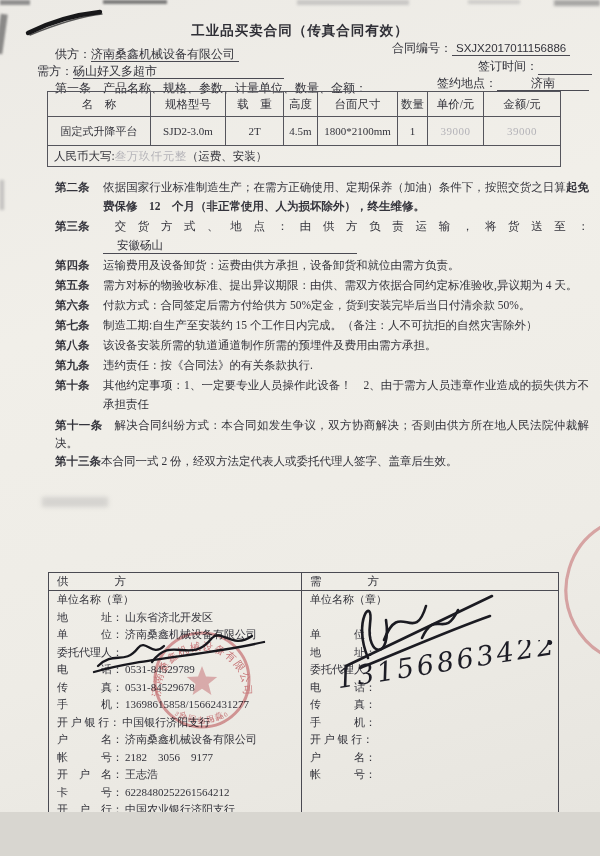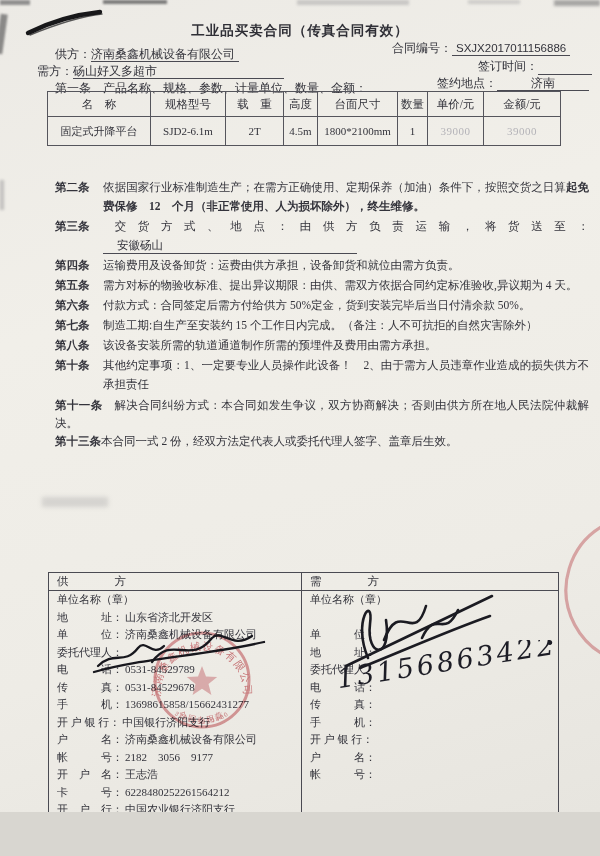--- a/index.html
+++ b/index.html
@@ -106,39 +106,45 @@
         <th>高度</th>
         <th>台面尺寸</th>
         <th>数量</th>
         <th>单价/元</th>
         <th>金额/元</th>
       </tr>
     </thead>
     <tbody>
       <tr class="data-row">
         <td>固定式升降平台</td>
-        <td>SJD2-6.1m</td>
+        <td>SJD2-3.0m</td>
         <td>2T</td>
         <td>4.5m</td>
         <td>1800*2100mm</td>
         <td>1</td>
         <td class="faded">39000</td>
         <td class="faded">39000</td>
+      </tr>
+      <tr class="rmb-row">
+        <td colspan="8">
+          <span>人民币大写:</span><span class="faded">叁万玖仟元整</span><span>（运费、安装）</span>
+        </td>
       </tr>
     </tbody>
   </table>
 
   <div id="clauses">
       <p class="clause hang"><span class="clabel">第二条</span><span>依据国家行业标准制造生产；在需方正确使用、定期保养（加油）条件下，按照交货之日算</span><span class="cbold">起免费保修　12　个月（非正常使用、人为损坏除外），终生维修。</span></p>
       <p class="clause hang"><span class="clabel">第三条</span><span>交货方式、地点：由供方负责运输，将货送至：</span><span class="cunderline">安徽砀山</span></p>
       <p class="clause hang"><span class="clabel">第四条</span><span>运输费用及设备卸货：运费由供方承担，设备卸货和就位由需方负责。</span></p>
       <p class="clause hang"><span class="clabel">第五条</span><span>需方对标的物验收标准、提出异议期限：由供、需双方依据合同约定标准验收,异议期为 4 天。</span></p>
       <p class="clause hang"><span class="clabel">第六条</span><span>付款方式：合同签定后需方付给供方 50%定金，货到安装完毕后当日付清余款 50%。</span></p>
       <p class="clause hang"><span class="clabel">第七条</span><span>制造工期:自生产至安装约 15 个工作日内完成。（备注：人不可抗拒的自然灾害除外）</span></p>
       <p class="clause hang"><span class="clabel">第八条</span><span>该设备安装所需的轨道通道制作所需的预埋件及费用由需方承担。</span></p>
+      <p class="clause hang"><span class="clabel">第九条</span><span>违约责任：按《合同法》的有关条款执行.</span></p>
       <p class="clause hang"><span class="clabel">第十条</span><span>其他约定事项：1、一定要专业人员操作此设备！　2、由于需方人员违章作业造成的损失供方不承担责任</span></p>
       <p class="clause tight gapbefore"><span class="clabel">第十一条</span><span>　解决合同纠纷方式：本合同如发生争议，双方协商解决；否则由供方所在地人民法院仲裁解决。</span></p>
       <p class="clause tight"><span class="clabel">第十三条</span><span>本合同一式 2 份，经双方法定代表人或委托代理人签字、盖章后生效。</span></p>
     </div>
 
   <div id="parties">
     <div class="pcol supplier">
       <div class="pheader">供　　　　方</div>
       <div id="supplier-rows">
           <div class="prow"><span class="plabel">单位名称（章）</span><span class="pvalue"></span></div>

